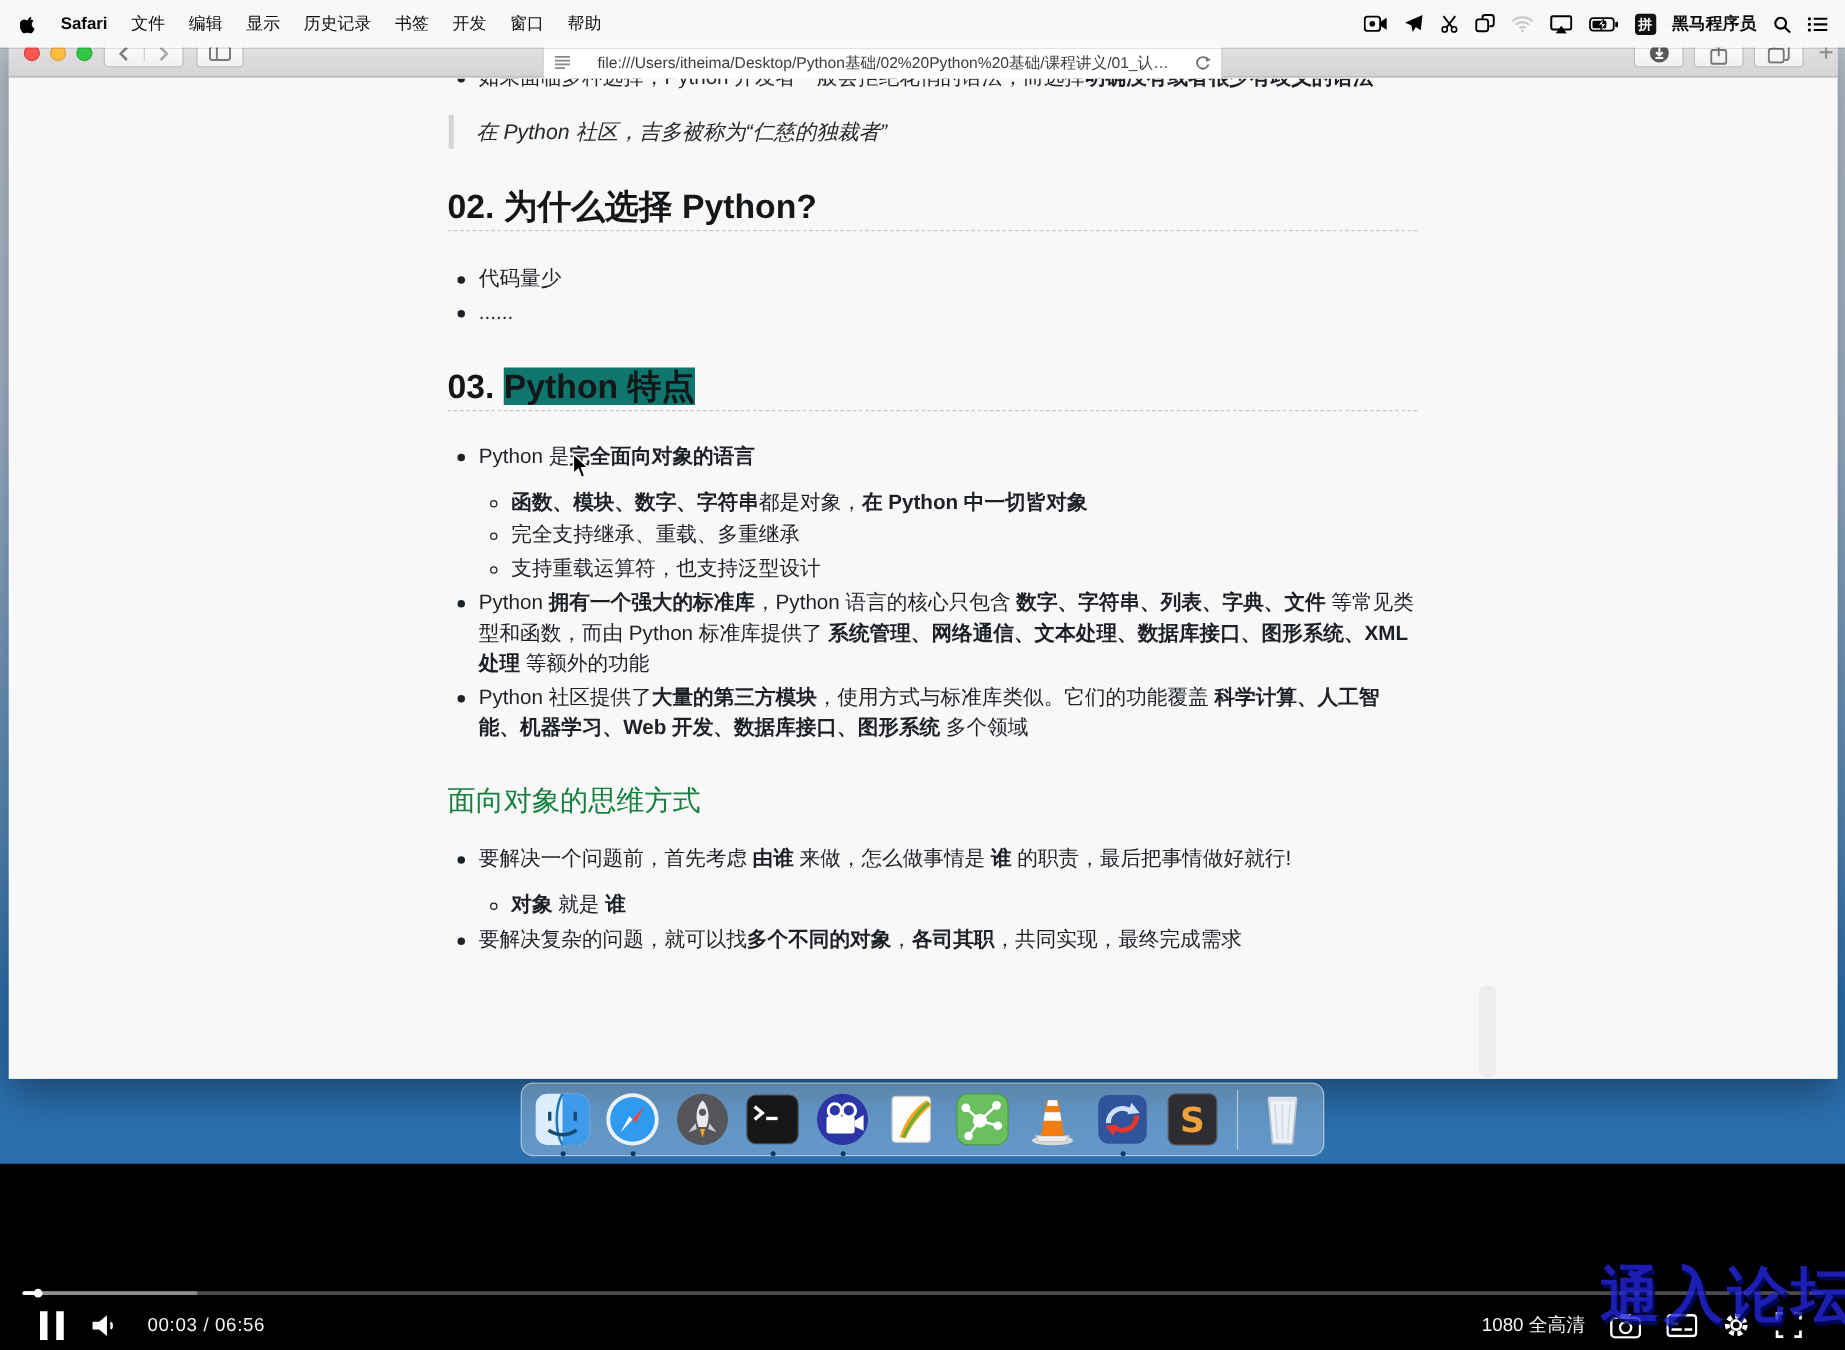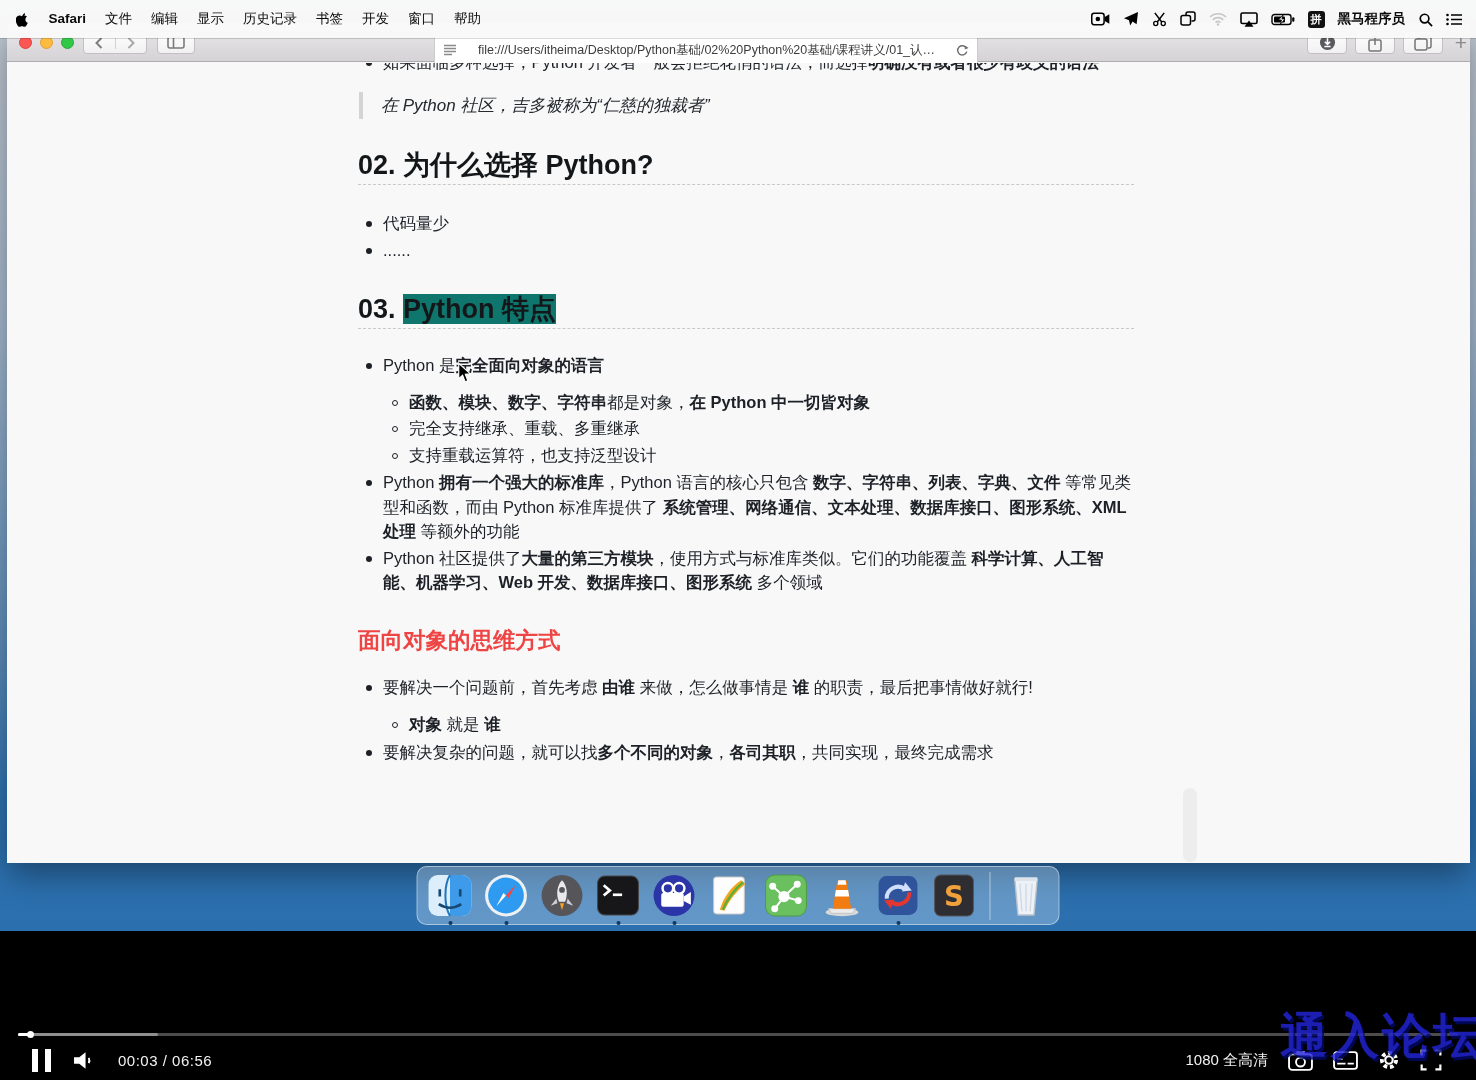--- a/index.html
+++ b/index.html
@@ -44,21 +44,21 @@
   .btn-plus{left:1441px;width:26px;border:none;background:none;box-shadow:none;font-size:21px;color:#8b8b8b}
   .urlfield{position:absolute;left:427px;top:8px;width:544px;height:24px;background:#fff;border:1px solid #ccc;
     border-radius:4px;display:flex;align-items:center;padding:18px 8px;font-size:12.5px;color:#333}
   .urltext{flex:1;text-align:center;white-space:nowrap;overflow:hidden;color:#3c3c3c}
 
   
   .page{position:absolute;left:0;top:40px;right:0;bottom:0;background:#f8f8f8;overflow:hidden}
   .article{position:absolute;left:343px;top:-13px;width:784px;color:#1d2127;font-size:16.5px}
   h2.md{font-size:27px;line-height:32px;font-weight:700;color:#141719;margin:30px 0 0 8px;padding-bottom:3px;border-bottom:1px dashed #c9c9c9}
   h2.md.first{}
-  h3.md{font-size:22.5px;line-height:28px;font-weight:700;color:#ef4444;margin:32px 0 0 8px}
+  h3.md{font-size:22.5px;line-height:28px;font-weight:400;color:#15803d;margin:32px 0 0 8px}
   .sel{background:#0f766e}
   .quote{margin:17px 0 0 9px;padding-left:18px;border-left:4px solid #d4d4d4;font-style:italic;font-size:17px;line-height:27px;color:#24292e}
   .quote.q2{margin-top:15px;line-height:29px}
   .blist{margin-top:26px}
   .blist .li{display:flex;line-height:25px}
   .blist .li + .li{margin-top:2px}
   .blist.tight .li{line-height:24.5px}
   .blist .li.lv0{padding-left:16px}
   .blist .li.lv1{padding-left:42px}
   .blist .li.lv0 + .li.lv1{margin-top:12px}

